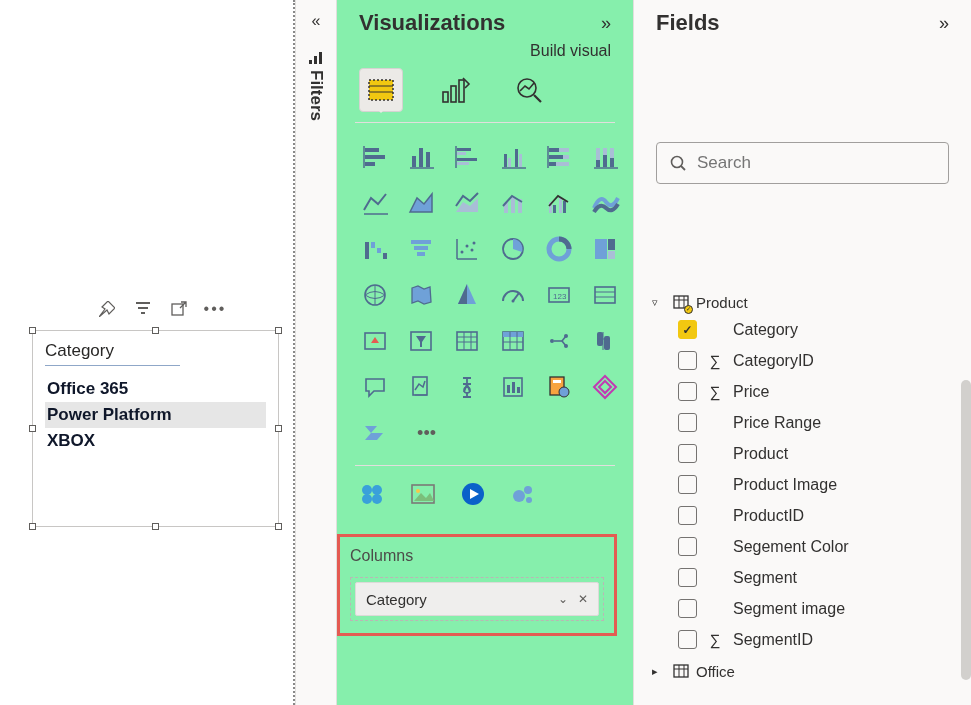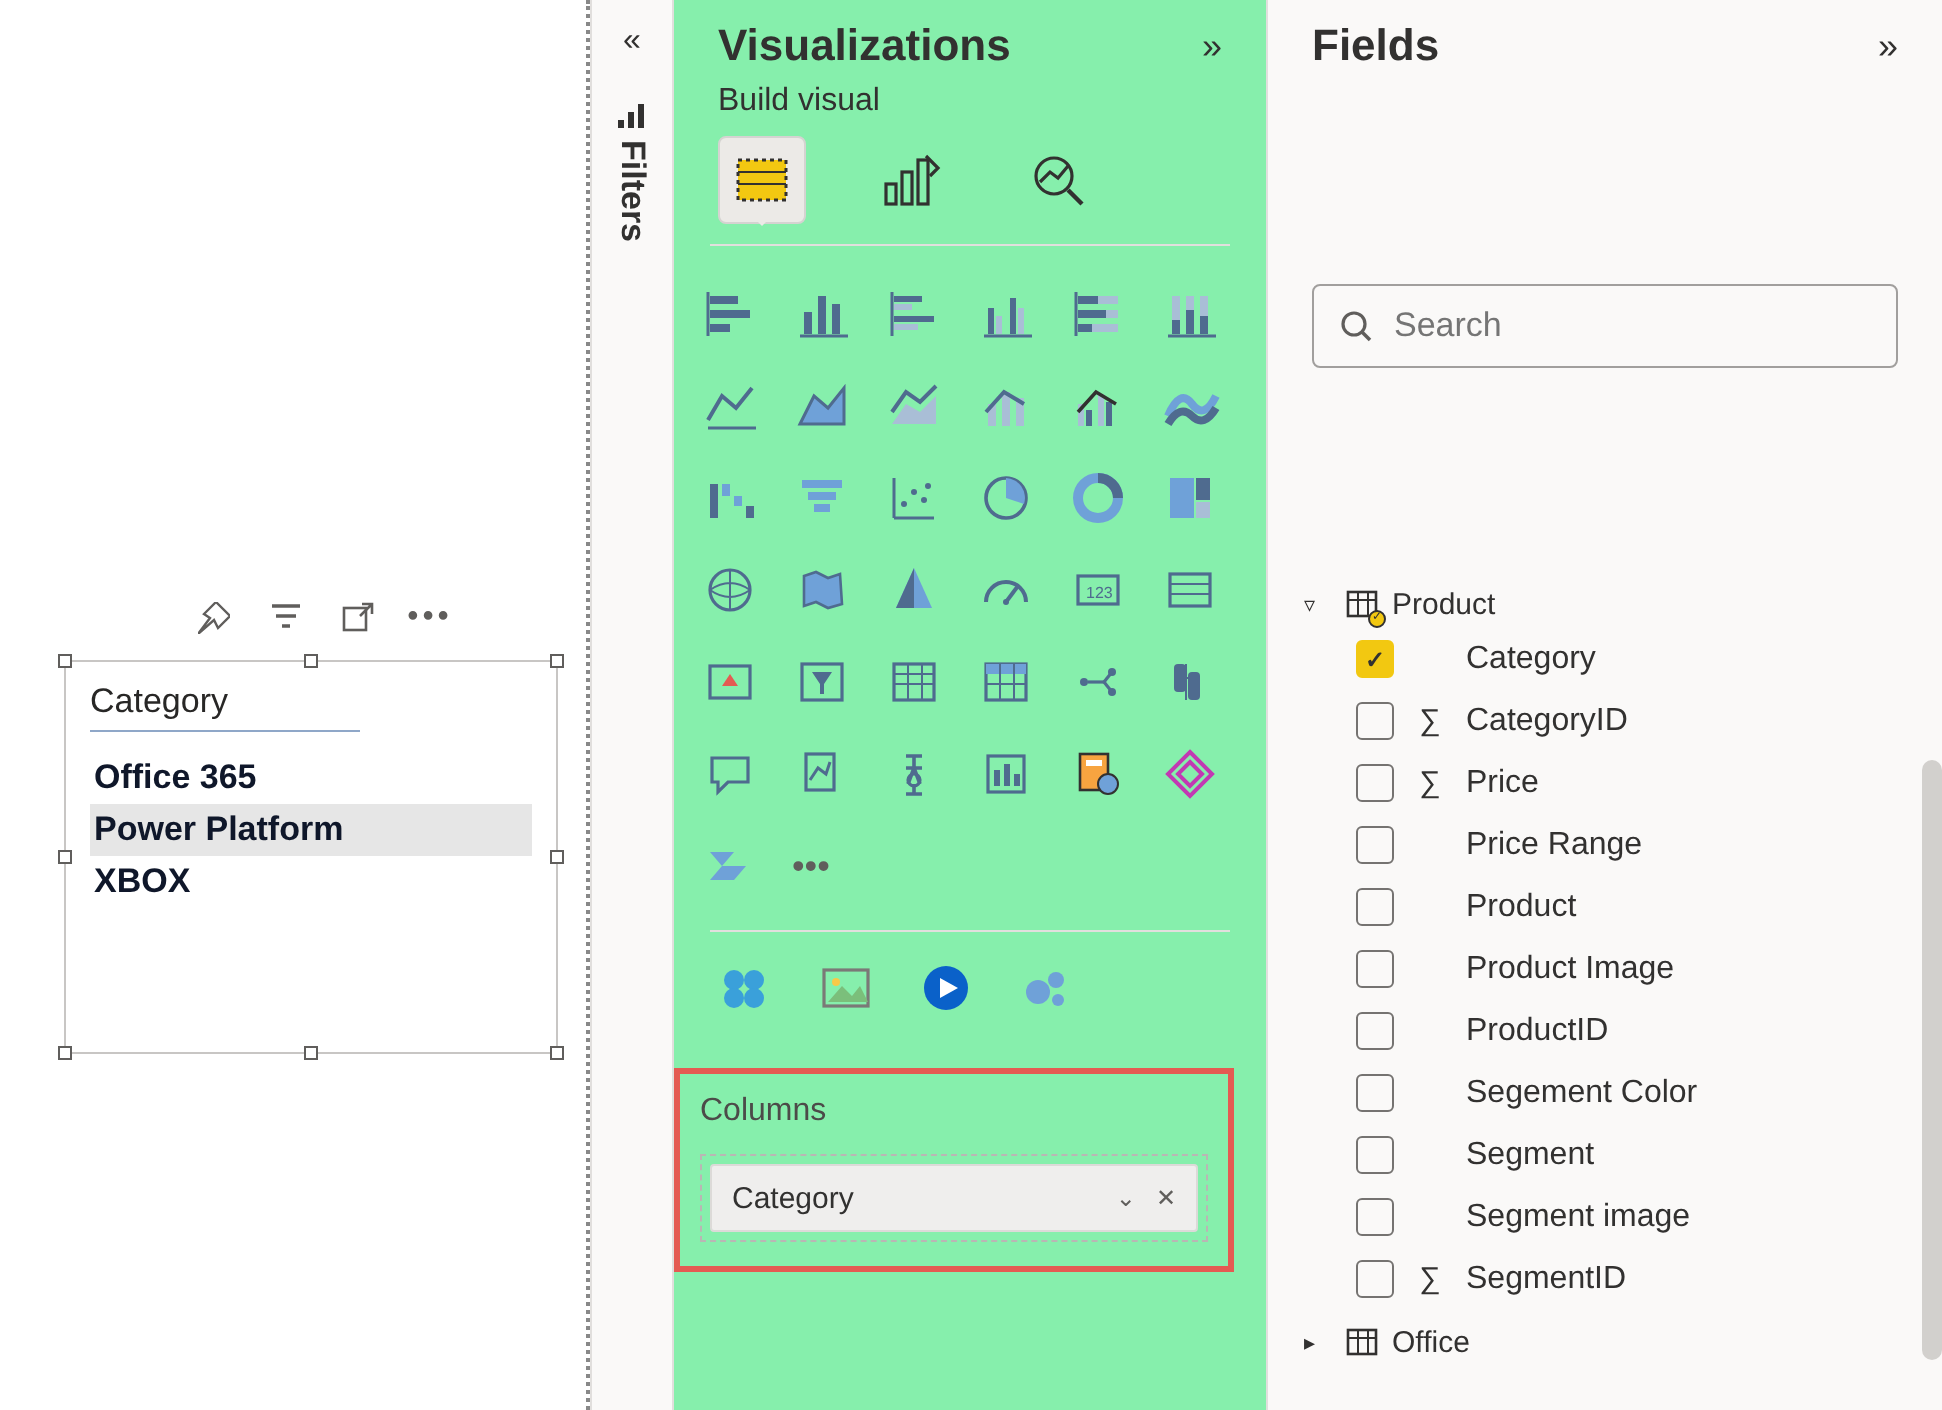--- a/index.html
+++ b/index.html
@@ -133,20 +133,21 @@
 .pane-header h2 {
   font-size: 22px;
   font-weight: 600;
   color: #323130;
 }
 .pane-header .chev { font-size: 18px; cursor: pointer; }
 .build-label {
   font-size: 16px;
   padding: 0 22px 8px;
   color: #323130;
+  text-align: right;
 }
 .build-tabs {
   display: flex;
   gap: 30px;
   padding: 0 22px 10px;
   align-items: center;
 }
 .build-tab {
   width: 44px;
   height: 44px;
@@ -182,21 +183,21 @@
   display: grid;
   grid-template-columns: repeat(6, 40px);
   gap: 6px;
   justify-content: center;
 }
 .viz-icon {
   width: 40px;
   height: 40px;
   display: flex;
   align-items: center;
-  justify-content: flex-start;
+  justify-content: flex-end;
   cursor: pointer;
   border-radius: 2px;
 }
 .viz-grid-divider {
   height: 1px;
   background: #e1dfdd;
   margin: 0 18px;
 }
 .extras-row {
   padding: 10px 18px;

